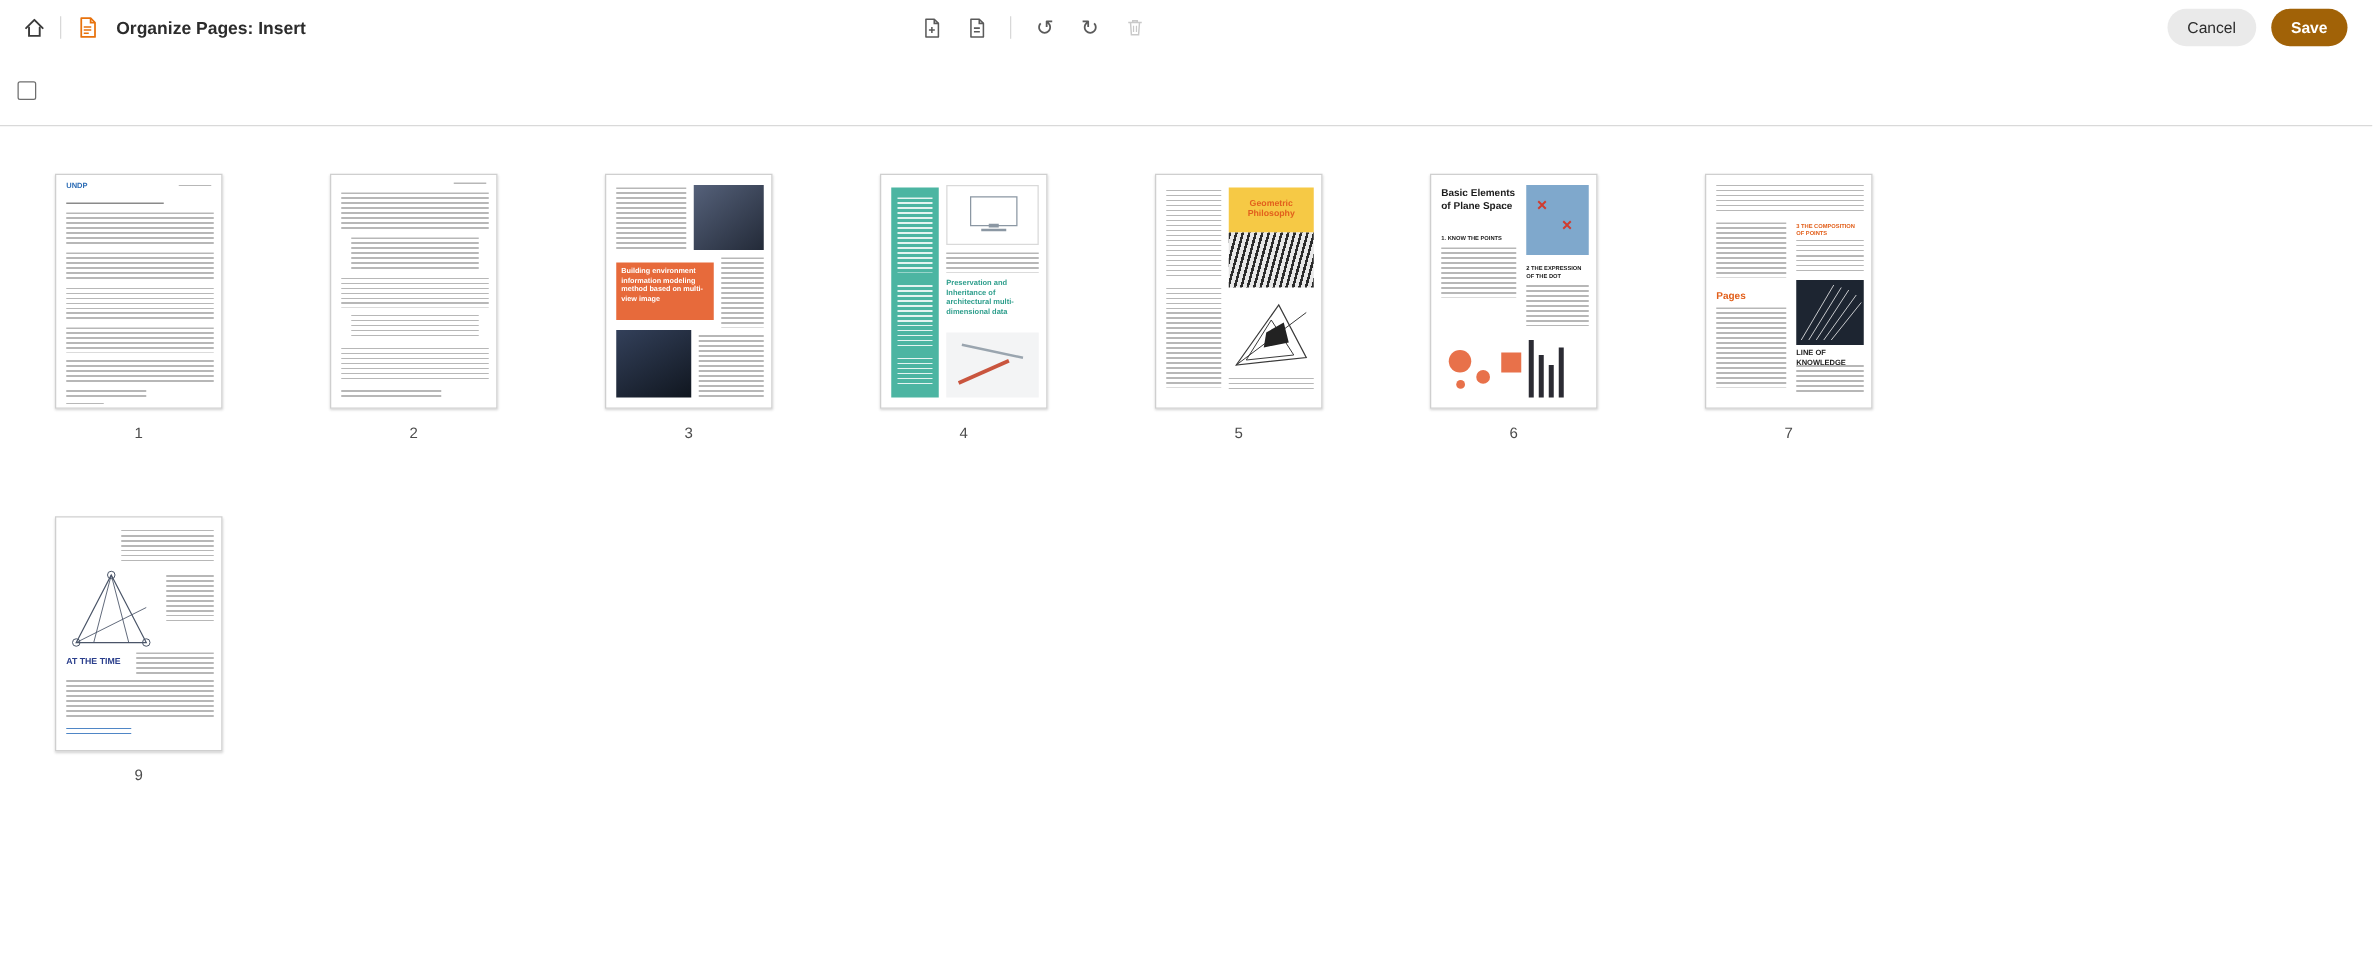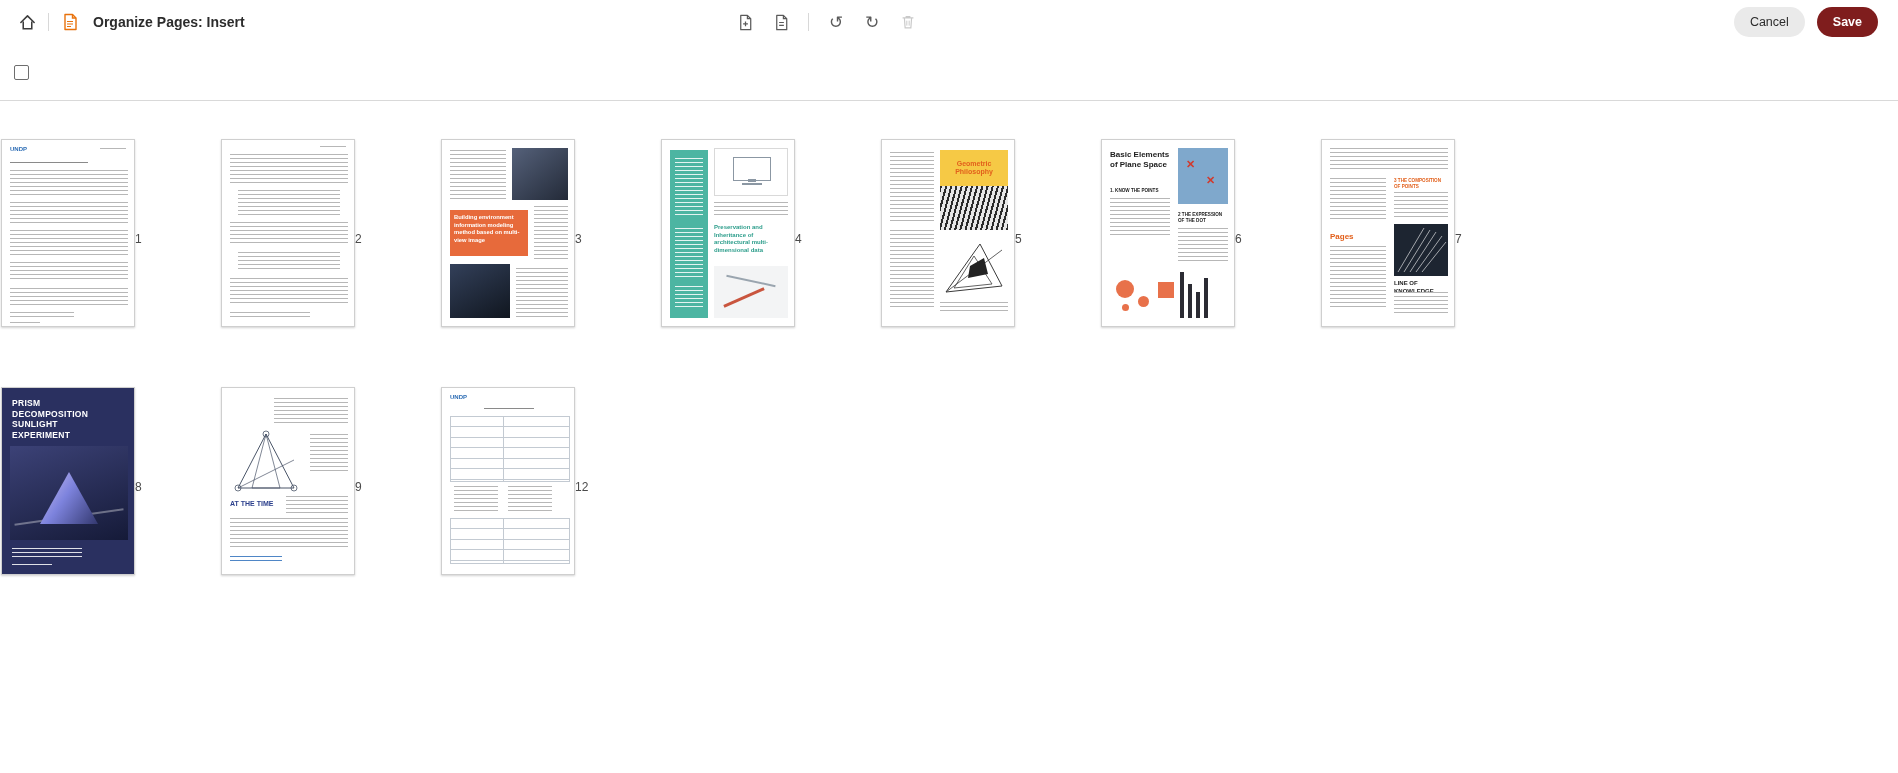--- a/index.html
+++ b/index.html
@@ -9,32 +9,32 @@
   
   .topbar{display:flex;align-items:center;height:44px;padding:0 20px 0 12px;position:relative;background:#fff}
   .iconbtn{width:30px;height:30px;display:flex;align-items:center;justify-content:center;border-radius:4px}
   .title{font-size:14px;font-weight:700;color:#2c2c2c;margin:0 0 0 8px}
   .vdiv{width:1px;height:18px;background:#d8d8d8;margin:0 6px}
   .center-tools{position:absolute;left:730px;top:0;height:44px;display:flex;align-items:center;gap:6px}
   .glyph{font-size:17px;color:#5a5a5a;line-height:1}
   .right-actions{margin-left:auto;display:flex;gap:12px;align-items:center}
   .btn{height:30px;border-radius:15px;padding:0 16px;font-size:12.5px;display:flex;align-items:center}
   .btn-cancel{background:#eaeaea;color:#2c2c2c}
-  .btn-save{background:#7f1d1d;color:#fff;font-weight:700}
+  .btn-save{background:#a16207;color:#fff;font-weight:700}
 
   
   .subbar{height:56px;display:flex;align-items:center;padding-left:14px;background:#fff}
   .checkbox{width:13px;height:13px;border:1.5px solid #6e6e6e;border-radius:2px;background:#fff;display:inline-block;cursor:pointer}
   .hr{border-top:1px solid #d9d9d9}
 
   
   .row{display:flex;padding-left:1px}
   .row1{margin-top:38px}
   .row2{margin-top:60px}
-  .cell{width:220px;flex:0 0 auto;display:flex;flex-direction:row;align-items:center}
+  .cell{width:220px;flex:0 0 auto;display:flex;flex-direction:column;align-items:center}
   .thumb{position:relative;width:134px;height:188px;background:#fff;border:1px solid #cfcfcf;box-shadow:0 1px 2px rgba(0,0,0,.18);overflow:hidden;cursor:pointer;box-sizing:border-box}
   .thumb-dark{background:#2a3060}
   .pnum{margin-top:12px;font-size:12px;color:#4b4b4b;line-height:14px}
 
   
   .a{position:absolute}
   .t{position:absolute;font-weight:bold;line-height:1.25}
   .ln{position:absolute;--c:#b7b7b7;background-image:repeating-linear-gradient(to bottom,var(--c) 0,var(--c) 1.2px,transparent 1.2px,transparent 4px)}
   .ln-d{--c:#8a8a8a}
   .ln-w{--c:rgba(255,255,255,.85)}
@@ -228,32 +228,20 @@
         <span class="t" style="left:72px;top:140px;width:54px;font-size:6px;color:#1c1c1c">LINE OF KNOWLEDGE</span>
         <div class="ln" style="left:72px;top:152px;width:54px;height:22px"></div>
       </div>
       <div class="pnum">7</div>
     </div>
 
   </div>
 
   <div class="row row2">
 
-    <div class="cell">
-      <div class="thumb thumb-dark">
-        <span class="t" style="left:10px;top:10px;width:84px;font-size:8.5px;color:#fff;letter-spacing:.3px">PRISM DECOMPOSITION SUNLIGHT EXPERIMENT</span>
-        <div class="a" style="left:8px;top:58px;width:118px;height:94px;background:linear-gradient(160deg,#3c4277,#151a38)">
-          <div class="a" style="left:4px;top:70px;width:110px;height:1.5px;background:rgba(255,255,255,.35);transform:rotate(-8deg)"></div>
-          <div class="a" style="left:30px;top:26px;width:58px;height:52px;background:linear-gradient(125deg,#cfc3f2,#7d83dd 45%,#33386f);clip-path:polygon(50% 0,100% 100%,0 100%)"></div>
-        </div>
-        <div class="ln ln-w" style="left:10px;top:160px;width:70px;height:12px"></div>
-        <div class="ln ln-w" style="left:10px;top:176px;width:40px;height:3px"></div>
-      </div>
-      <div class="pnum">8</div>
-    </div>
 
     <div class="cell">
       <div class="thumb">
         <div class="ln" style="left:52px;top:10px;width:74px;height:26px"></div>
         <svg class="a" style="left:8px;top:42px" width="72" height="64" viewBox="0 0 72 64">
           <polygon points="36,4 8,58 64,58" fill="none" stroke="#4a5568" stroke-width="1"></polygon>
           <polygon points="36,4 22,58 50,58" fill="none" stroke="#4a5568" stroke-width="0.7"></polygon>
           <line x1="8" y1="58" x2="64" y2="30" stroke="#4a5568" stroke-width="0.7"></line>
           <circle cx="36" cy="4" r="3" fill="none" stroke="#4a5568" stroke-width="0.8"></circle>
           <circle cx="8" cy="58" r="3" fill="none" stroke="#4a5568" stroke-width="0.8"></circle>
@@ -263,27 +251,16 @@
         <span class="t" style="left:8px;top:112px;font-size:7px;color:#2b3f8c">AT THE TIME</span>
         <div class="ln" style="left:64px;top:108px;width:62px;height:18px"></div>
         <div class="ln" style="left:8px;top:130px;width:118px;height:32px"></div>
         <div class="ln ln-b" style="left:8px;top:168px;width:52px;height:8px"></div>
       </div>
       <div class="pnum">9</div>
     </div>
 
 
 
-    <div class="cell">
-      <div class="thumb">
-        <span class="t" style="left:8px;top:6px;font-size:6px;color:#2d6db5">UNDP</span>
-        <div class="ln ln-d" style="left:42px;top:20px;width:50px;height:3px"></div>
-        <div class="a form-grid" style="left:8px;top:28px;width:118px;height:64px"></div>
-        <div class="ln" style="left:12px;top:98px;width:44px;height:26px"></div>
-        <div class="ln" style="left:66px;top:98px;width:44px;height:26px"></div>
-        <div class="a form-grid" style="left:8px;top:130px;width:118px;height:44px"></div>
-      </div>
-      <div class="pnum">12</div>
-    </div>
 
 
   </div>
 </main>
 
 </body></html>

